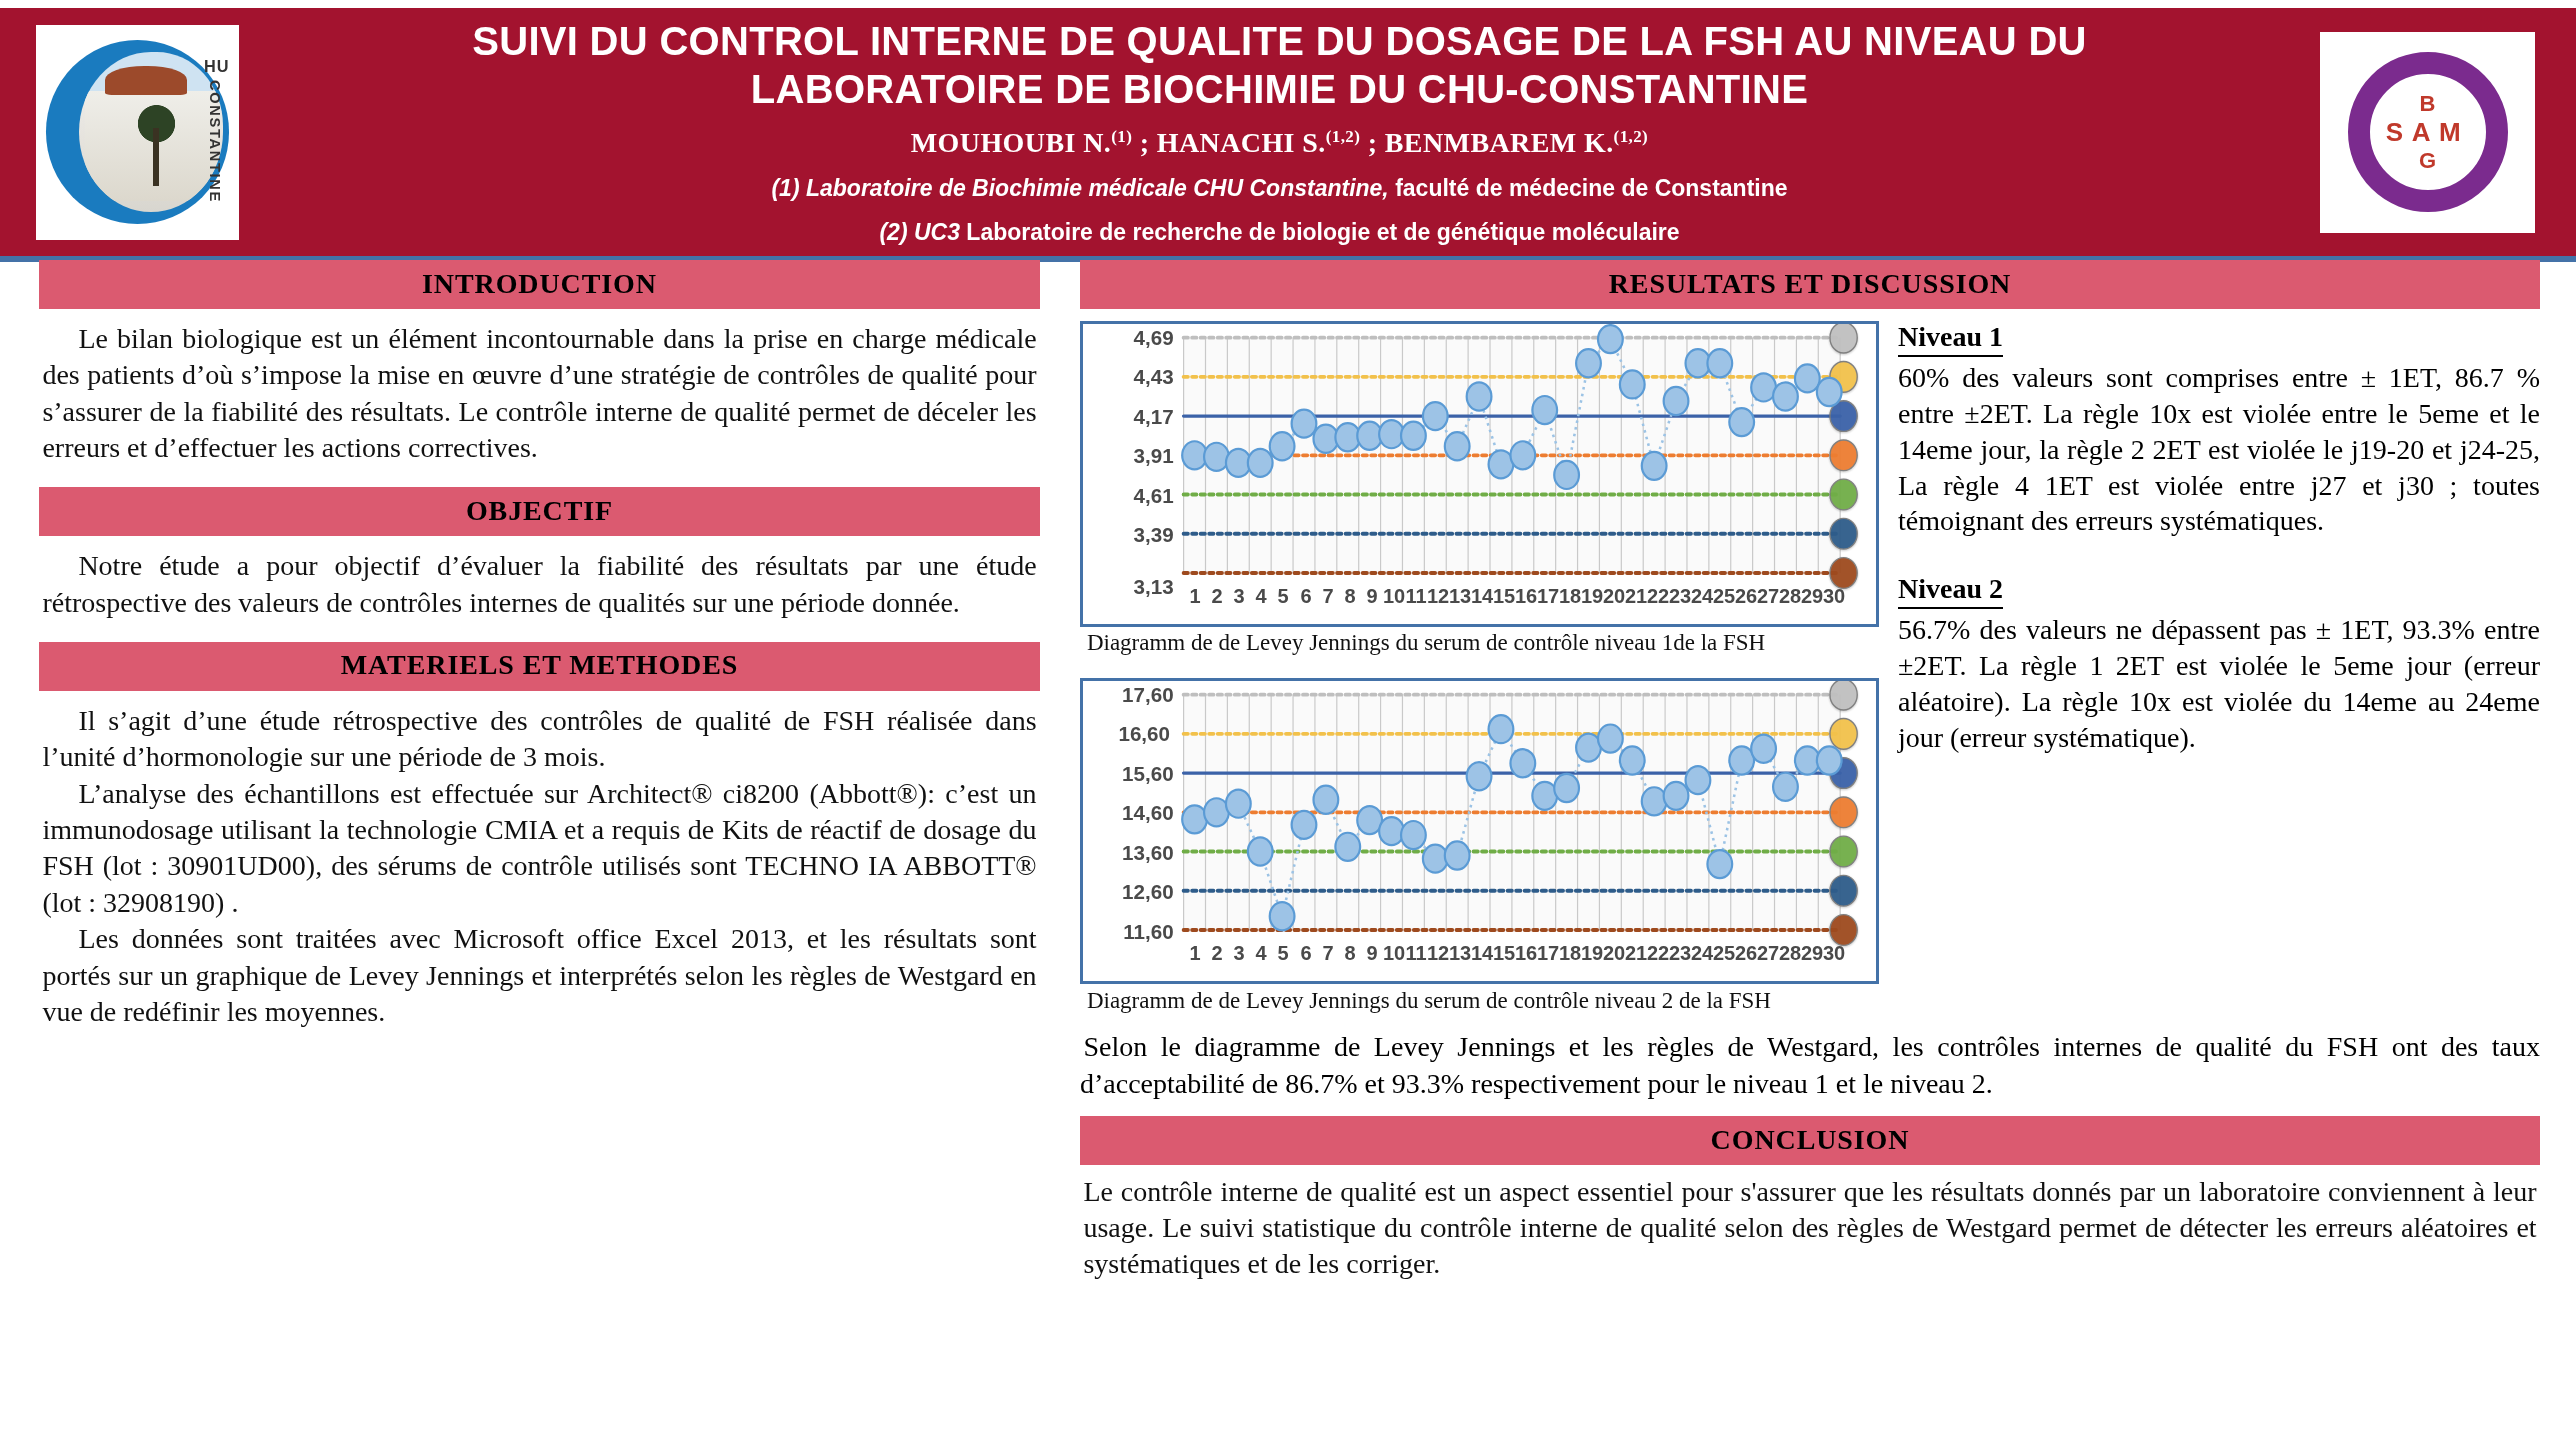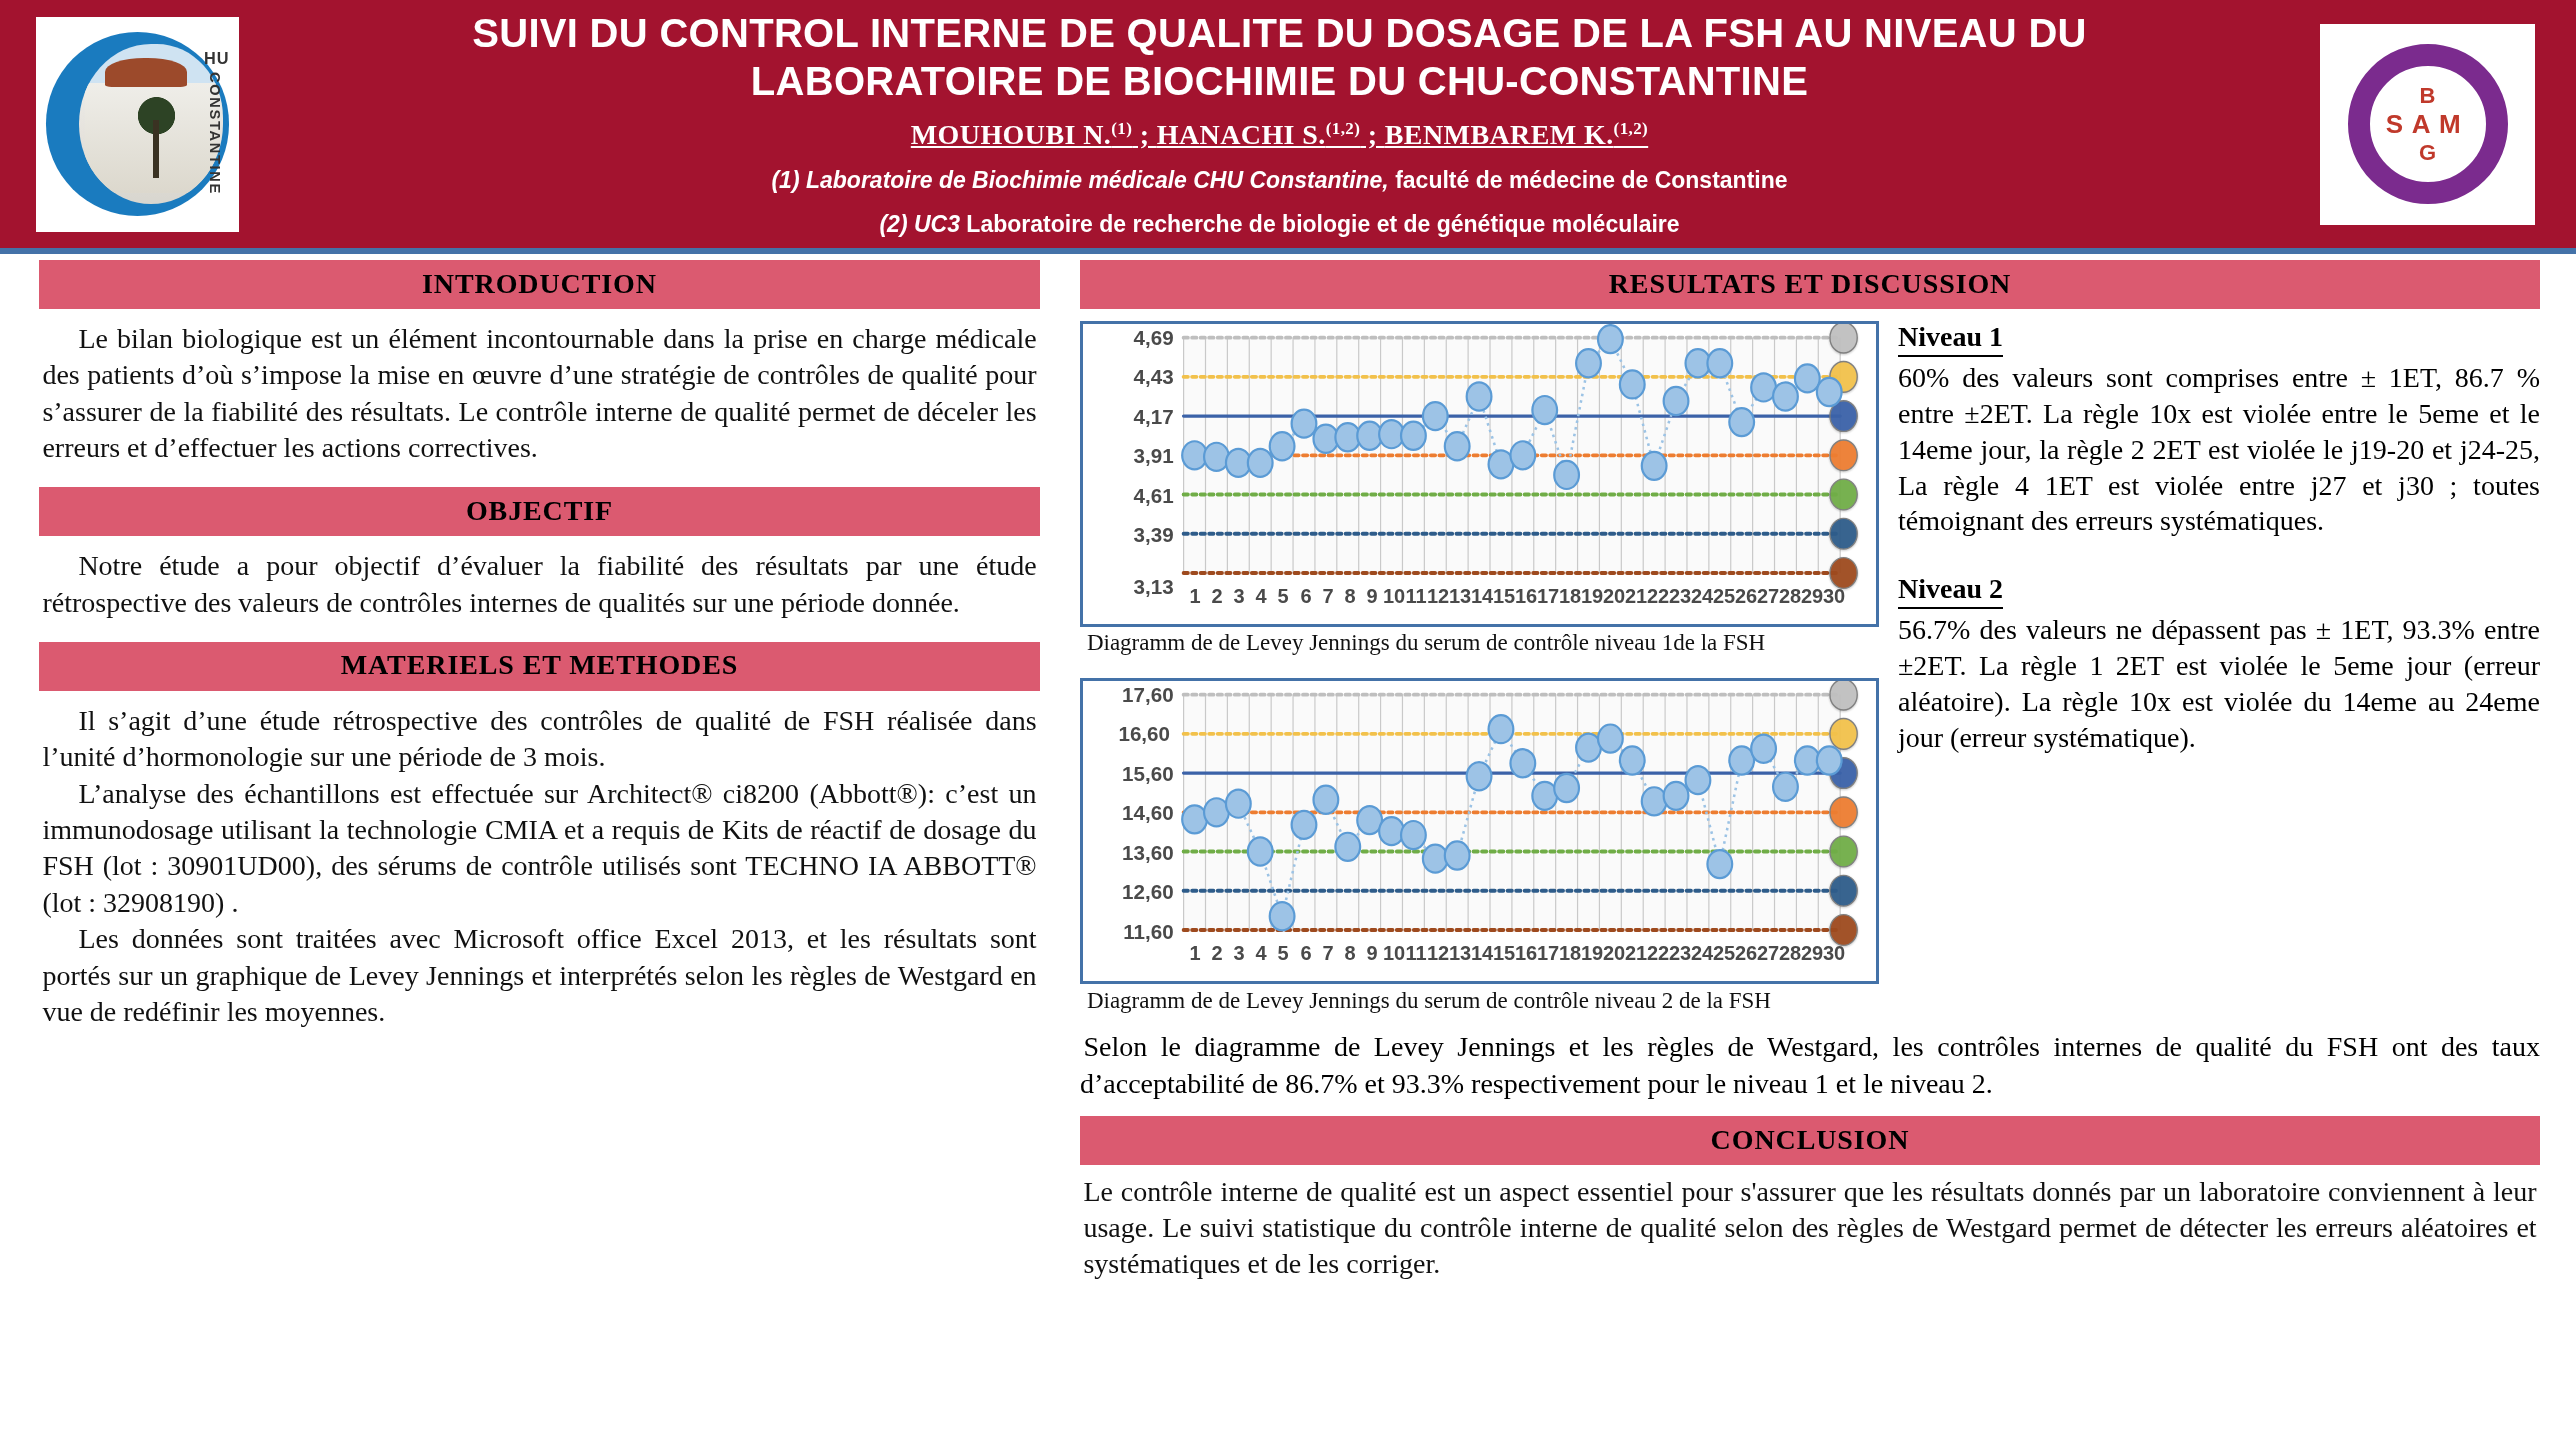--- a/index.html
+++ b/index.html
@@ -6,21 +6,21 @@
   html,body { width:2576px; height:1449px; }
   body {
     font-family: "Liberation Serif", serif;
     background:#ffffff;
     overflow:hidden;
   }
   .poster { position:relative; width:2576px; height:1449px; background:#ffffff; }
 
   
   .header {
-    position:absolute; left:0; top:0; width:2576px; height:254px;
+    position:absolute; left:0; top:8px; width:2576px; height:254px;
     background:#A3132F;
     border-bottom:6px solid #4472A8;
     display:flex; align-items:center;
   }
   .logo-box {
     background:#fff; flex:0 0 auto;
     display:flex; align-items:center; justify-content:center;
     overflow:hidden;
   }
   .logo-left { width:203px; height:215px; margin-left:36px; }
@@ -30,21 +30,21 @@
     flex:1 1 auto; text-align:center; color:#fff;
     padding:0 13.7px;
   }
   .poster-title {
     font-family:"Liberation Sans", sans-serif;
     font-weight:bold; font-size:40px; line-height:1.20;
     letter-spacing:0.3px;
   }
   .authors {
     font-family:"Liberation Serif", serif;
-    font-weight:bold; font-size:28px; margin-top:13.7px; letter-spacing:0.4px;text-decoration:underline;
+    font-weight:bold; font-size:28px; margin-top:13.7px; letter-spacing:0.4px;
   }
   .authors sup { font-size:17px; }
   .affil {
     font-family:"Liberation Sans", sans-serif;
     font-size:23px; font-weight:bold; margin-top:13.7px; line-height:1.32;
   }
   .affil .it { font-style:italic; }
 
   
   .hu-logo { position:relative; width:194px; height:194px; }

